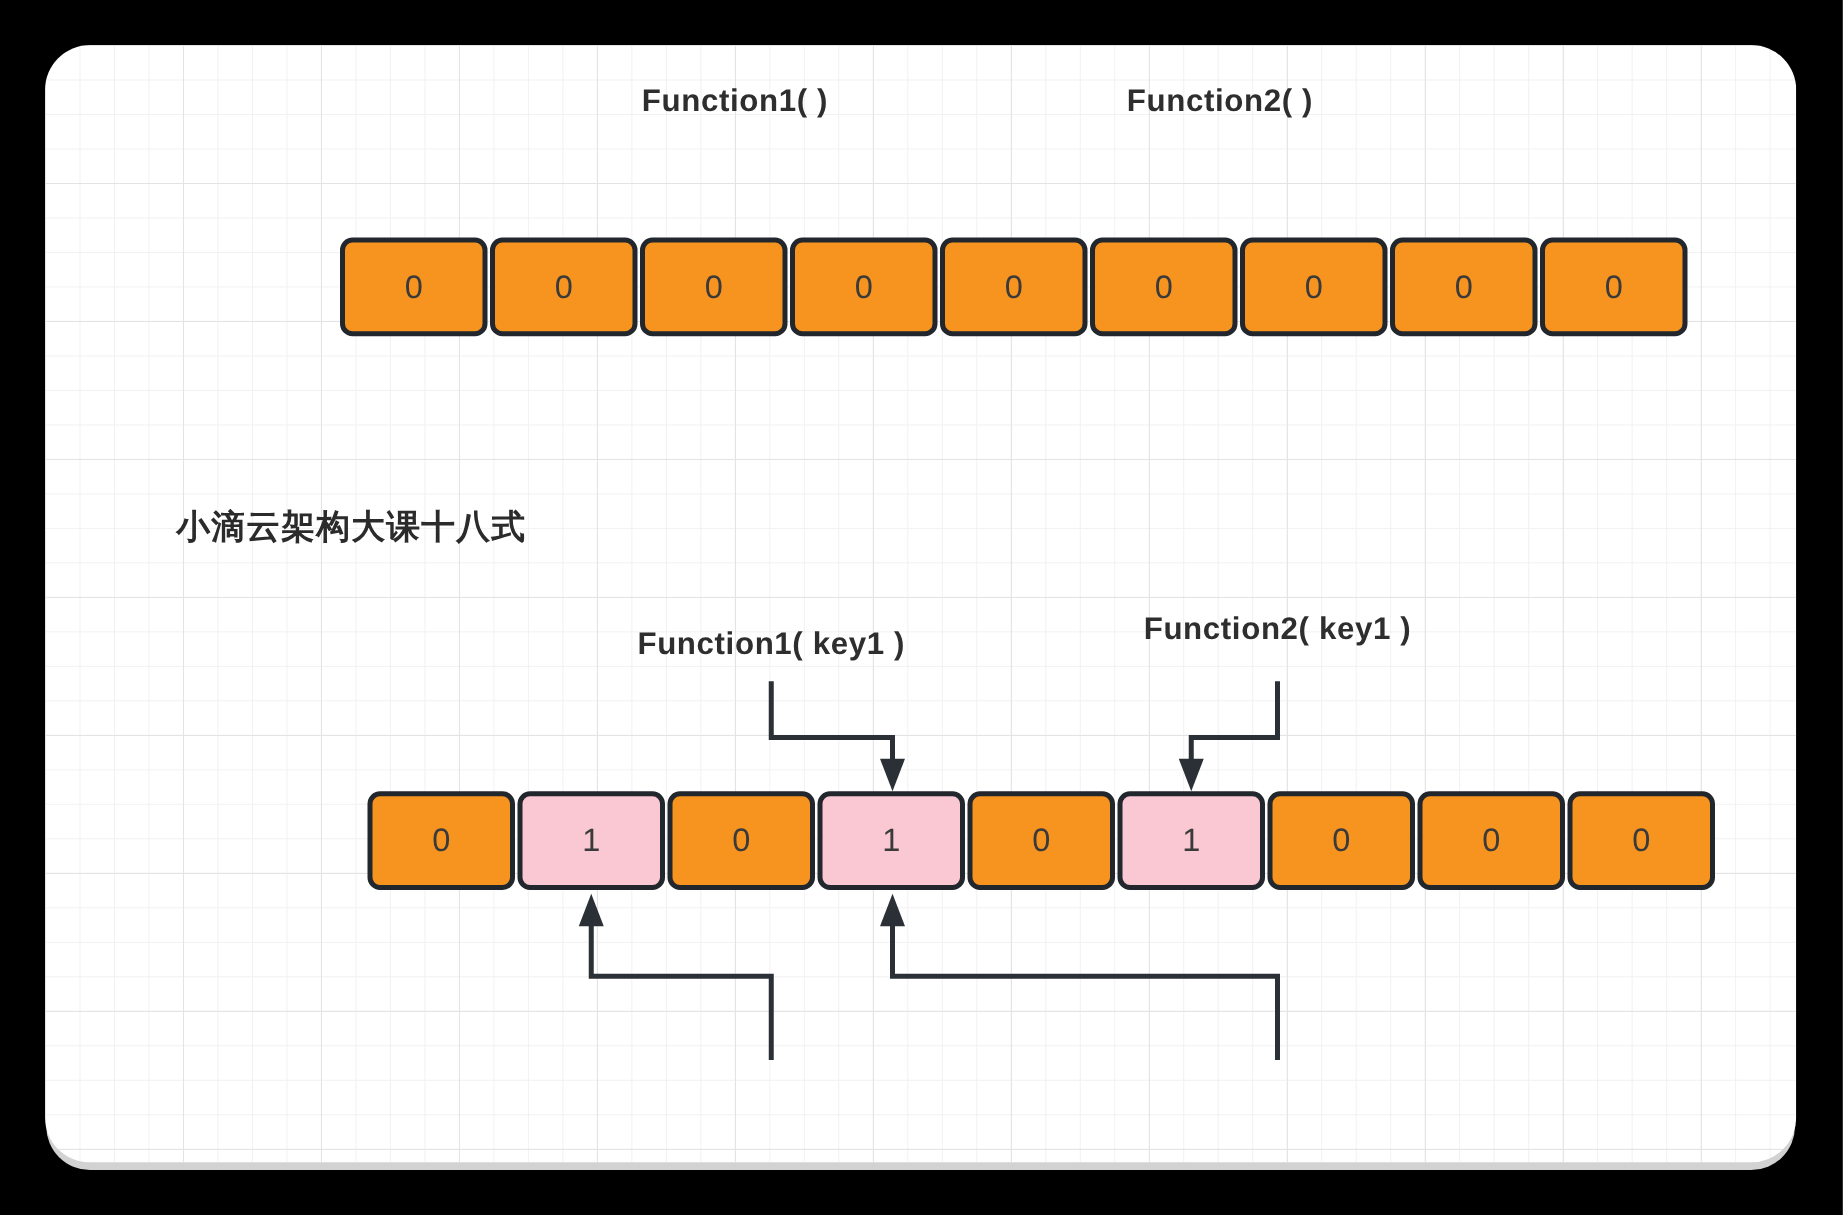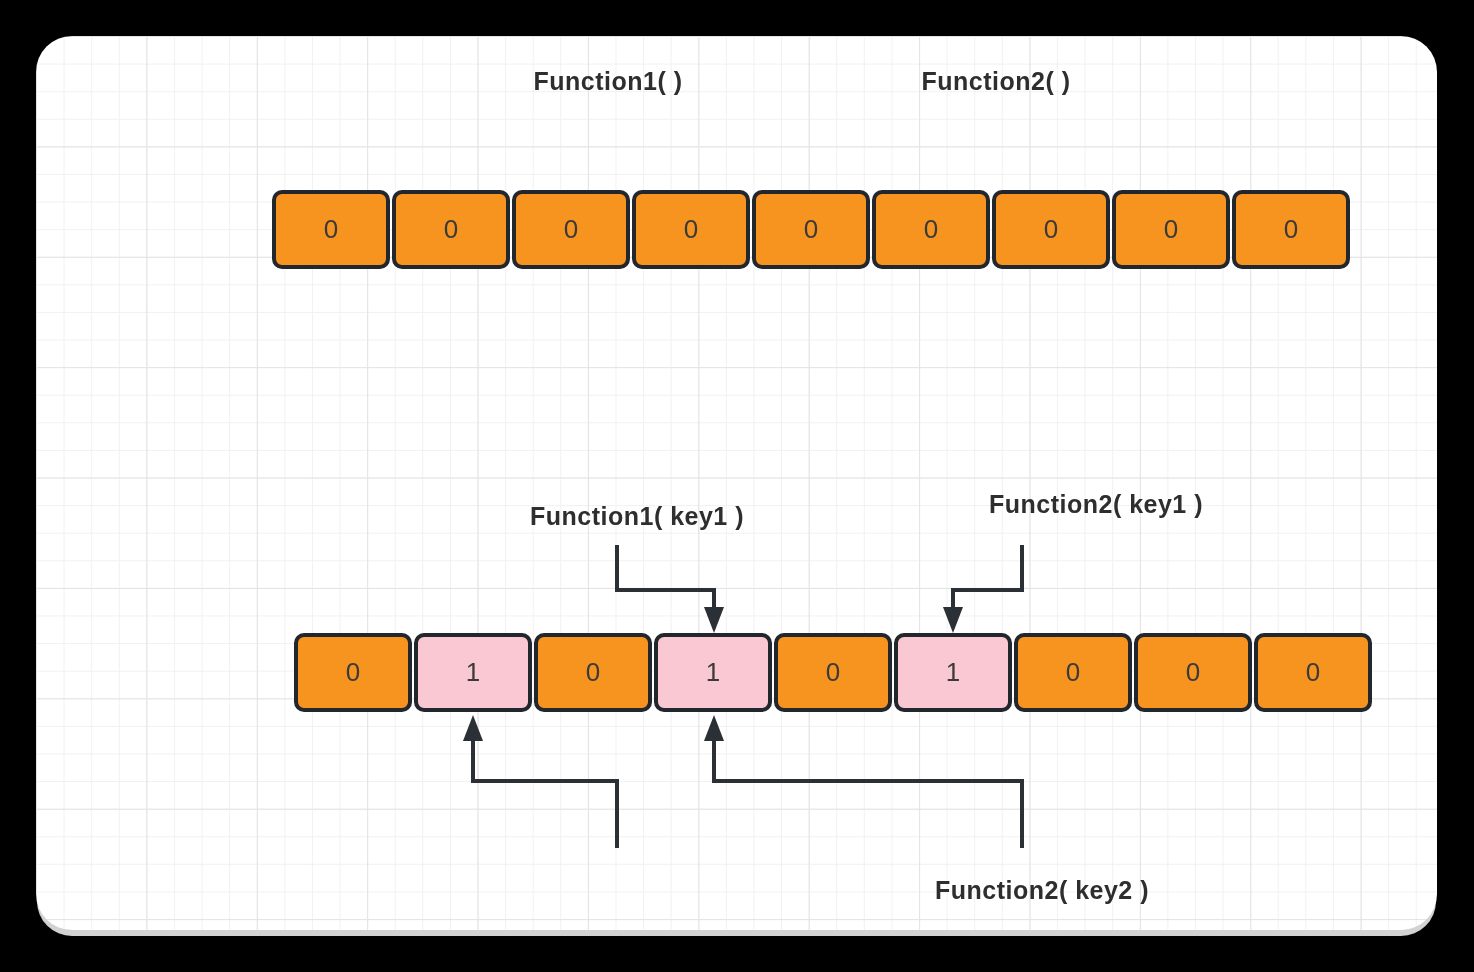--- a/index.html
+++ b/index.html
@@ -12,21 +12,21 @@
     background-image:
       linear-gradient(to right,#e3e3e3 1px,transparent 1px),
       linear-gradient(to bottom,#e3e3e3 1px,transparent 1px),
       linear-gradient(to right,#f1f1f1 1px,transparent 1px),
       linear-gradient(to bottom,#f1f1f1 1px,transparent 1px);
     background-size:110.4px 110.4px,110.4px 110.4px,27.6px 27.6px,27.6px 27.6px;
     overflow:hidden;
   }
   .label{
     position:absolute;transform:translate(-50%,-50%);
-    font-size:25px;font-weight:600;color:#2e2e2e;white-space:nowrap;letter-spacing:.5px;margin-left:20px;
+    font-size:25px;font-weight:600;color:#2e2e2e;white-space:nowrap;letter-spacing:.5px;
   }
   .watermark{
     position:absolute;transform:translateY(-50%);
     font-size:27px;font-weight:700;color:#2b2b2b;white-space:nowrap;letter-spacing:1px;
   }
   .bitrow{position:absolute;display:flex;gap:2px;}
   .cell{
     flex:0 0 118px;height:79px;box-sizing:border-box;
     background:#f79420;border:4px solid #22262d;border-radius:10px;
     display:flex;align-items:center;justify-content:center;
@@ -69,23 +69,24 @@
           <span>0</span>
         </div>
       <div class="cell">
           <span>0</span>
         </div>
       <div class="cell">
           <span>0</span>
         </div>
     </div>
 
+    <div class="watermark" style="left:105px;top:385px;">小滴云架构大课十八式</div>
 
     <div class="label" style="left:581px;top:480px;">Function1( key1 )</div>
-    <div class="label" style="left:1040px;top:468px;">Function2( key1 )</div>
+    <div class="label" style="left:986px;top:468px;">Function2( key1 )</div>
 
     <div class="bitrow" style="left:258px;top:597px;">
       <div class="cell">
           <span>0</span>
         </div>
       <div class="cell on">
           <span>1</span>
         </div>
       <div class="cell">
           <span>0</span>
@@ -103,21 +104,20 @@
           <span>0</span>
         </div>
       <div class="cell">
           <span>0</span>
         </div>
       <div class="cell">
           <span>0</span>
         </div>
     </div>
 
-    <div class="label" style="left:986px;top:854px;">Function2( key2 )</div>
 
     <svg class="arrows" viewBox="0 0 1401 894">
       <g>
         <path class="arrow-line" d="M581,509 L581,554 L678,554 L678,573"></path>
         <polygon class="arrow-head" points="678,597 668,571 688,571"></polygon>
       </g>
       <g>
         <path class="arrow-line" d="M986,509 L986,554 L917,554 L917,573"></path>
         <polygon class="arrow-head" points="917,597 907,571 927,571"></polygon>
       </g>

